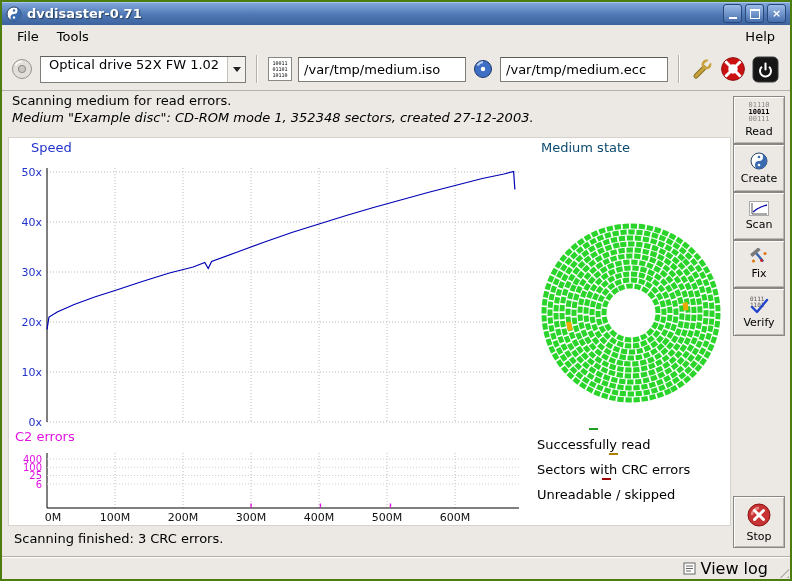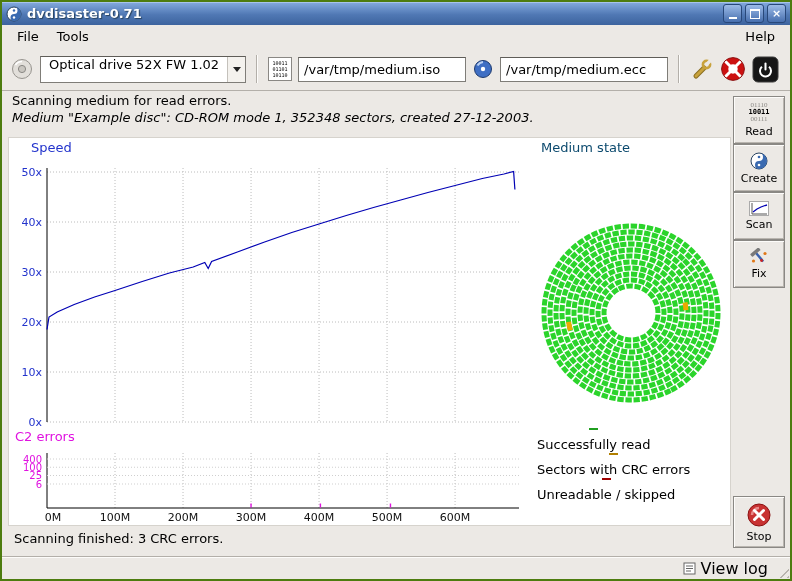--- a/index.html
+++ b/index.html
@@ -53,21 +53,21 @@
   .cap-c2{left:6px;top:291px;color:#e012e0;}
   .legend-item{position:absolute;left:528px;display:flex;align-items:center;gap:7px;font-size:13px;color:#000;height:16px;flex-direction:column;}
   .legend-swatch{width:9px;height:9px;border:1px solid rgba(0,0,0,.25);box-sizing:border-box;}
 
   
   .side-btn{position:absolute;left:731px;width:50px;background:#ece9e5;border:1px solid #8a8884;
     box-shadow:inset 1px 1px 0 #fdfcfa, inset -1px -1px 0 #b9b5af;
     display:flex;flex-direction:column;align-items:center;justify-content:center;gap:2px;
     font-size:11px;color:#000;height:46px;}
   .icon-binary{display:flex;flex-direction:column;align-items:center;font-family:"DejaVu Sans Mono","Liberation Mono",monospace;font-size:7px;line-height:7px;}
-  .icon-binary .dim{color:#8a8884;font-family:Liberation Serif, serif;}
+  .icon-binary .dim{color:#8a8884;}
   .icon-binary b{color:#000;}
   .icon-binary-tiny{font-family:"DejaVu Sans Mono","Liberation Mono",monospace;font-size:6px;line-height:6px;color:#555;display:flex;flex-direction:column;align-items:center;}
 
   
   .statusbar{position:absolute;left:0;right:0;bottom:0;height:22px;background:#ece9e5;border-top:1px solid #b3afa9;
     box-shadow:inset 0 1px 0 #fdfcfa;display:flex;align-items:center;justify-content:flex-end;font-size:16px;padding-right:18px;}
   .viewlog{display:flex;align-items:center;gap:5px;padding:1px 4px;}
   .grip{position:absolute;right:1px;bottom:1px;width:14px;height:14px;
     background:repeating-linear-gradient(-45deg,#b8b4ae 0 2px,#ece9e5 2px 5px);
     clip-path:polygon(100% 0,100% 100%,0 100%);}
@@ -267,20 +267,32 @@
         <rect x="8.8" y="3" width="2.4" height="12" fill="#3a62b0"></rect>
         <rect x="4.5" y="1" width="11" height="3.6" rx="1" fill="#7a7a7a"></rect>
       </g>
       <circle cx="4.5" cy="13" r="1.6" fill="#e07818"></circle>
       <circle cx="16" cy="5.5" r="1.6" fill="#e07818"></circle>
       <circle cx="12.5" cy="12.5" r="1.4" fill="#cc2222"></circle>
     </svg>
     <div>Fix</div>
   </div>
 
+  <div class="side-btn" style="top:286px">
+    <div style="position:relative;height:18px;width:24px;">
+      <div class="icon-binary-tiny" style="position:absolute;left:3px;top:0;">
+        <span>0111</span>
+        <span>1101</span>
+      </div>
+      <svg width="24" height="18" style="position:absolute;left:0;top:0;">
+        <polyline points="5,11 10,16 20,4" fill="none" stroke="#2244cc" stroke-width="2.4" stroke-linecap="round" stroke-linejoin="round"></polyline>
+      </svg>
+    </div>
+    <div>Verify</div>
+  </div>
 
   <div class="side-btn" style="top:494px;height:50px">
     <svg width="26" height="26">
       <circle cx="13" cy="13" r="11" fill="#c83232" stroke="#8a1010"></circle>
       <path d="M6 13 A7 7 0 0 1 13 6" fill="none" stroke="#e88a8a" stroke-width="2.5"></path>
       <path d="M8.5 8.5 L17.5 17.5 M17.5 8.5 L8.5 17.5" stroke="#fff" stroke-width="3" stroke-linecap="round"></path>
     </svg>
     <div>Stop</div>
   </div>
 

